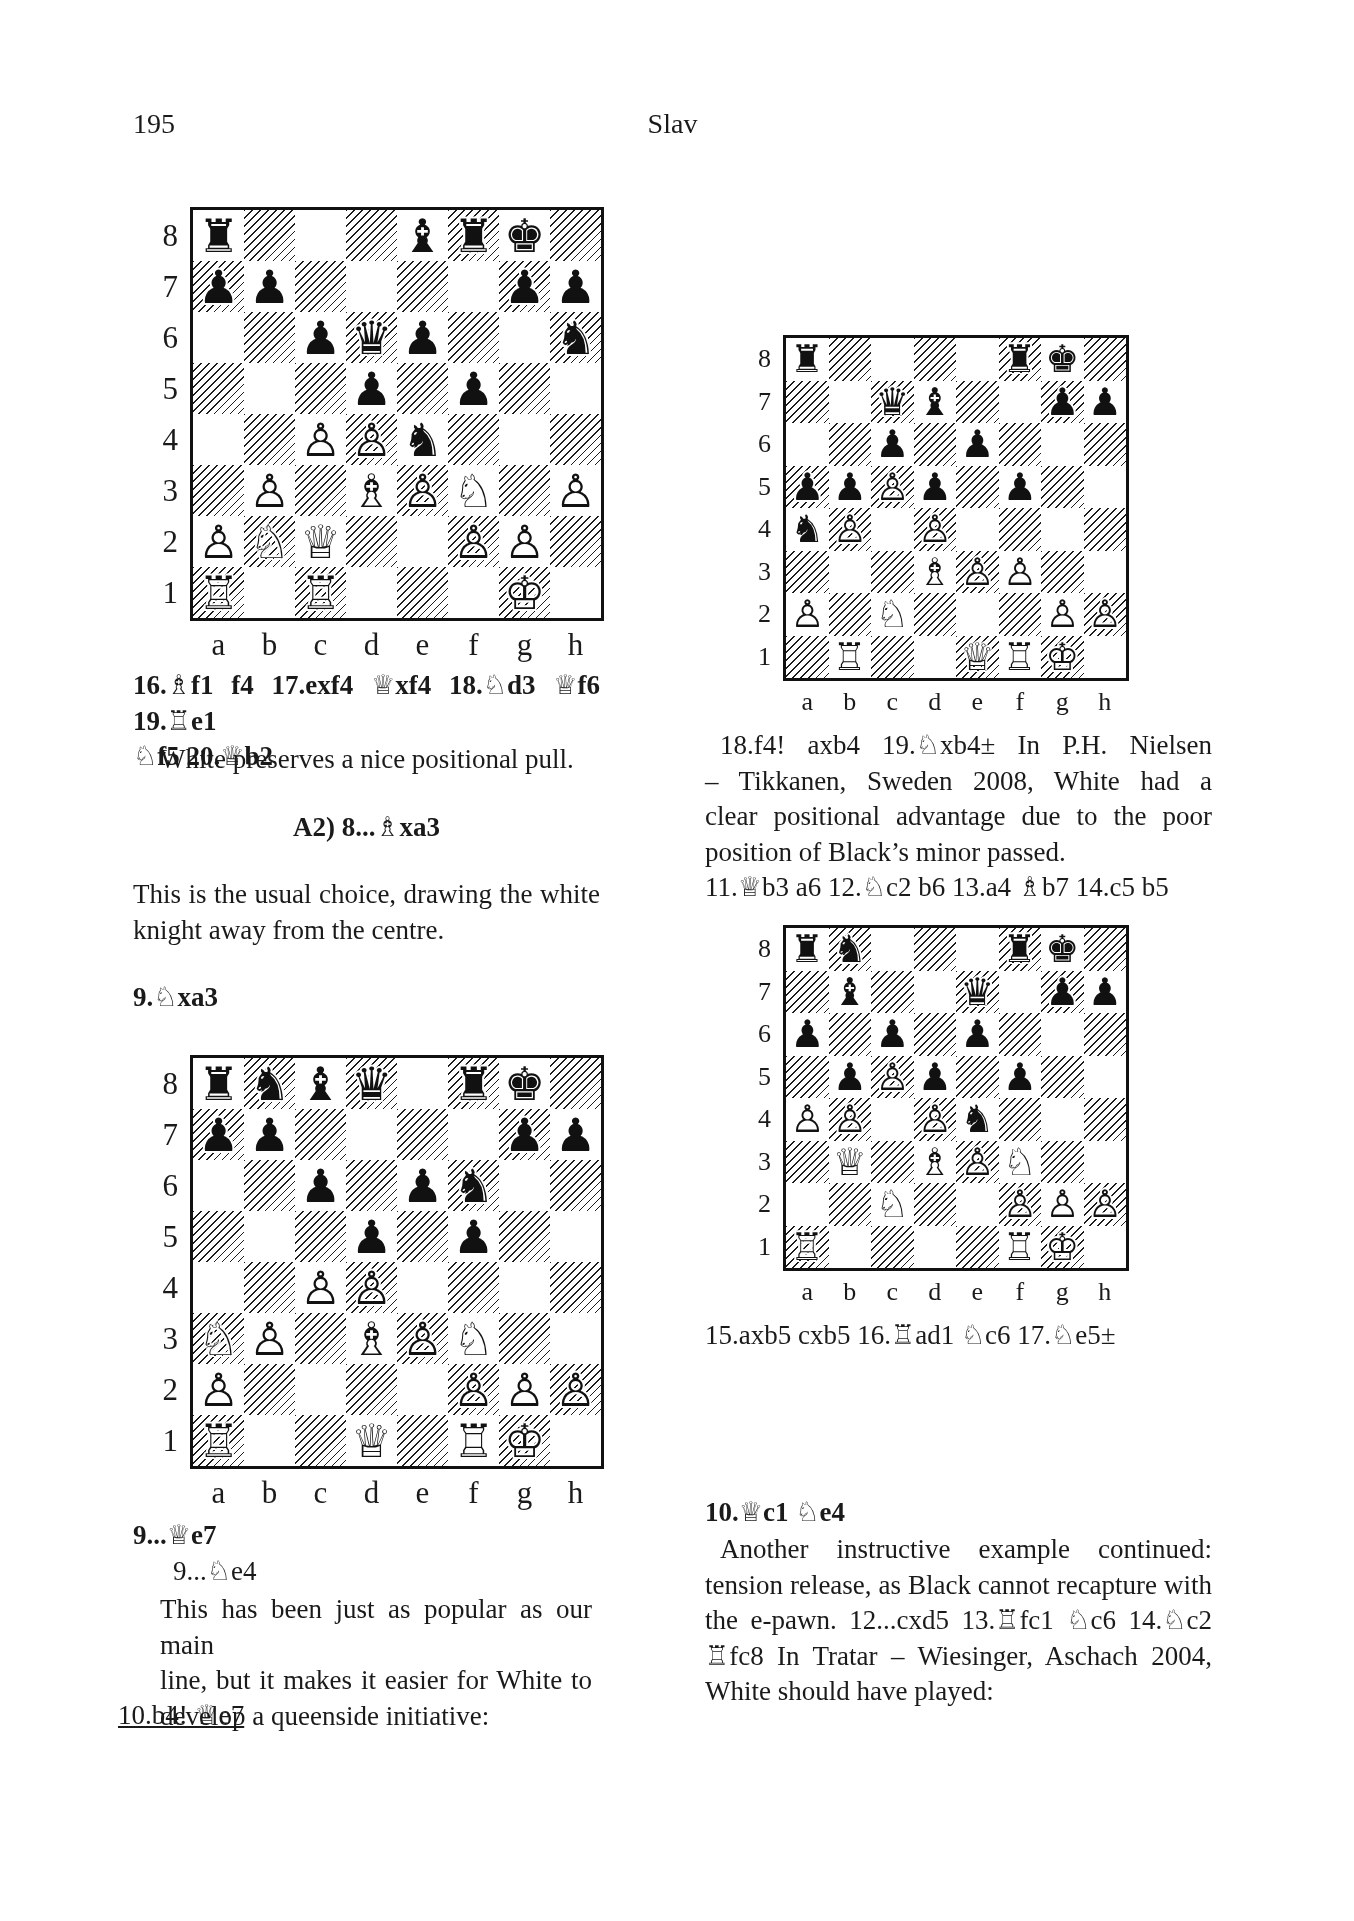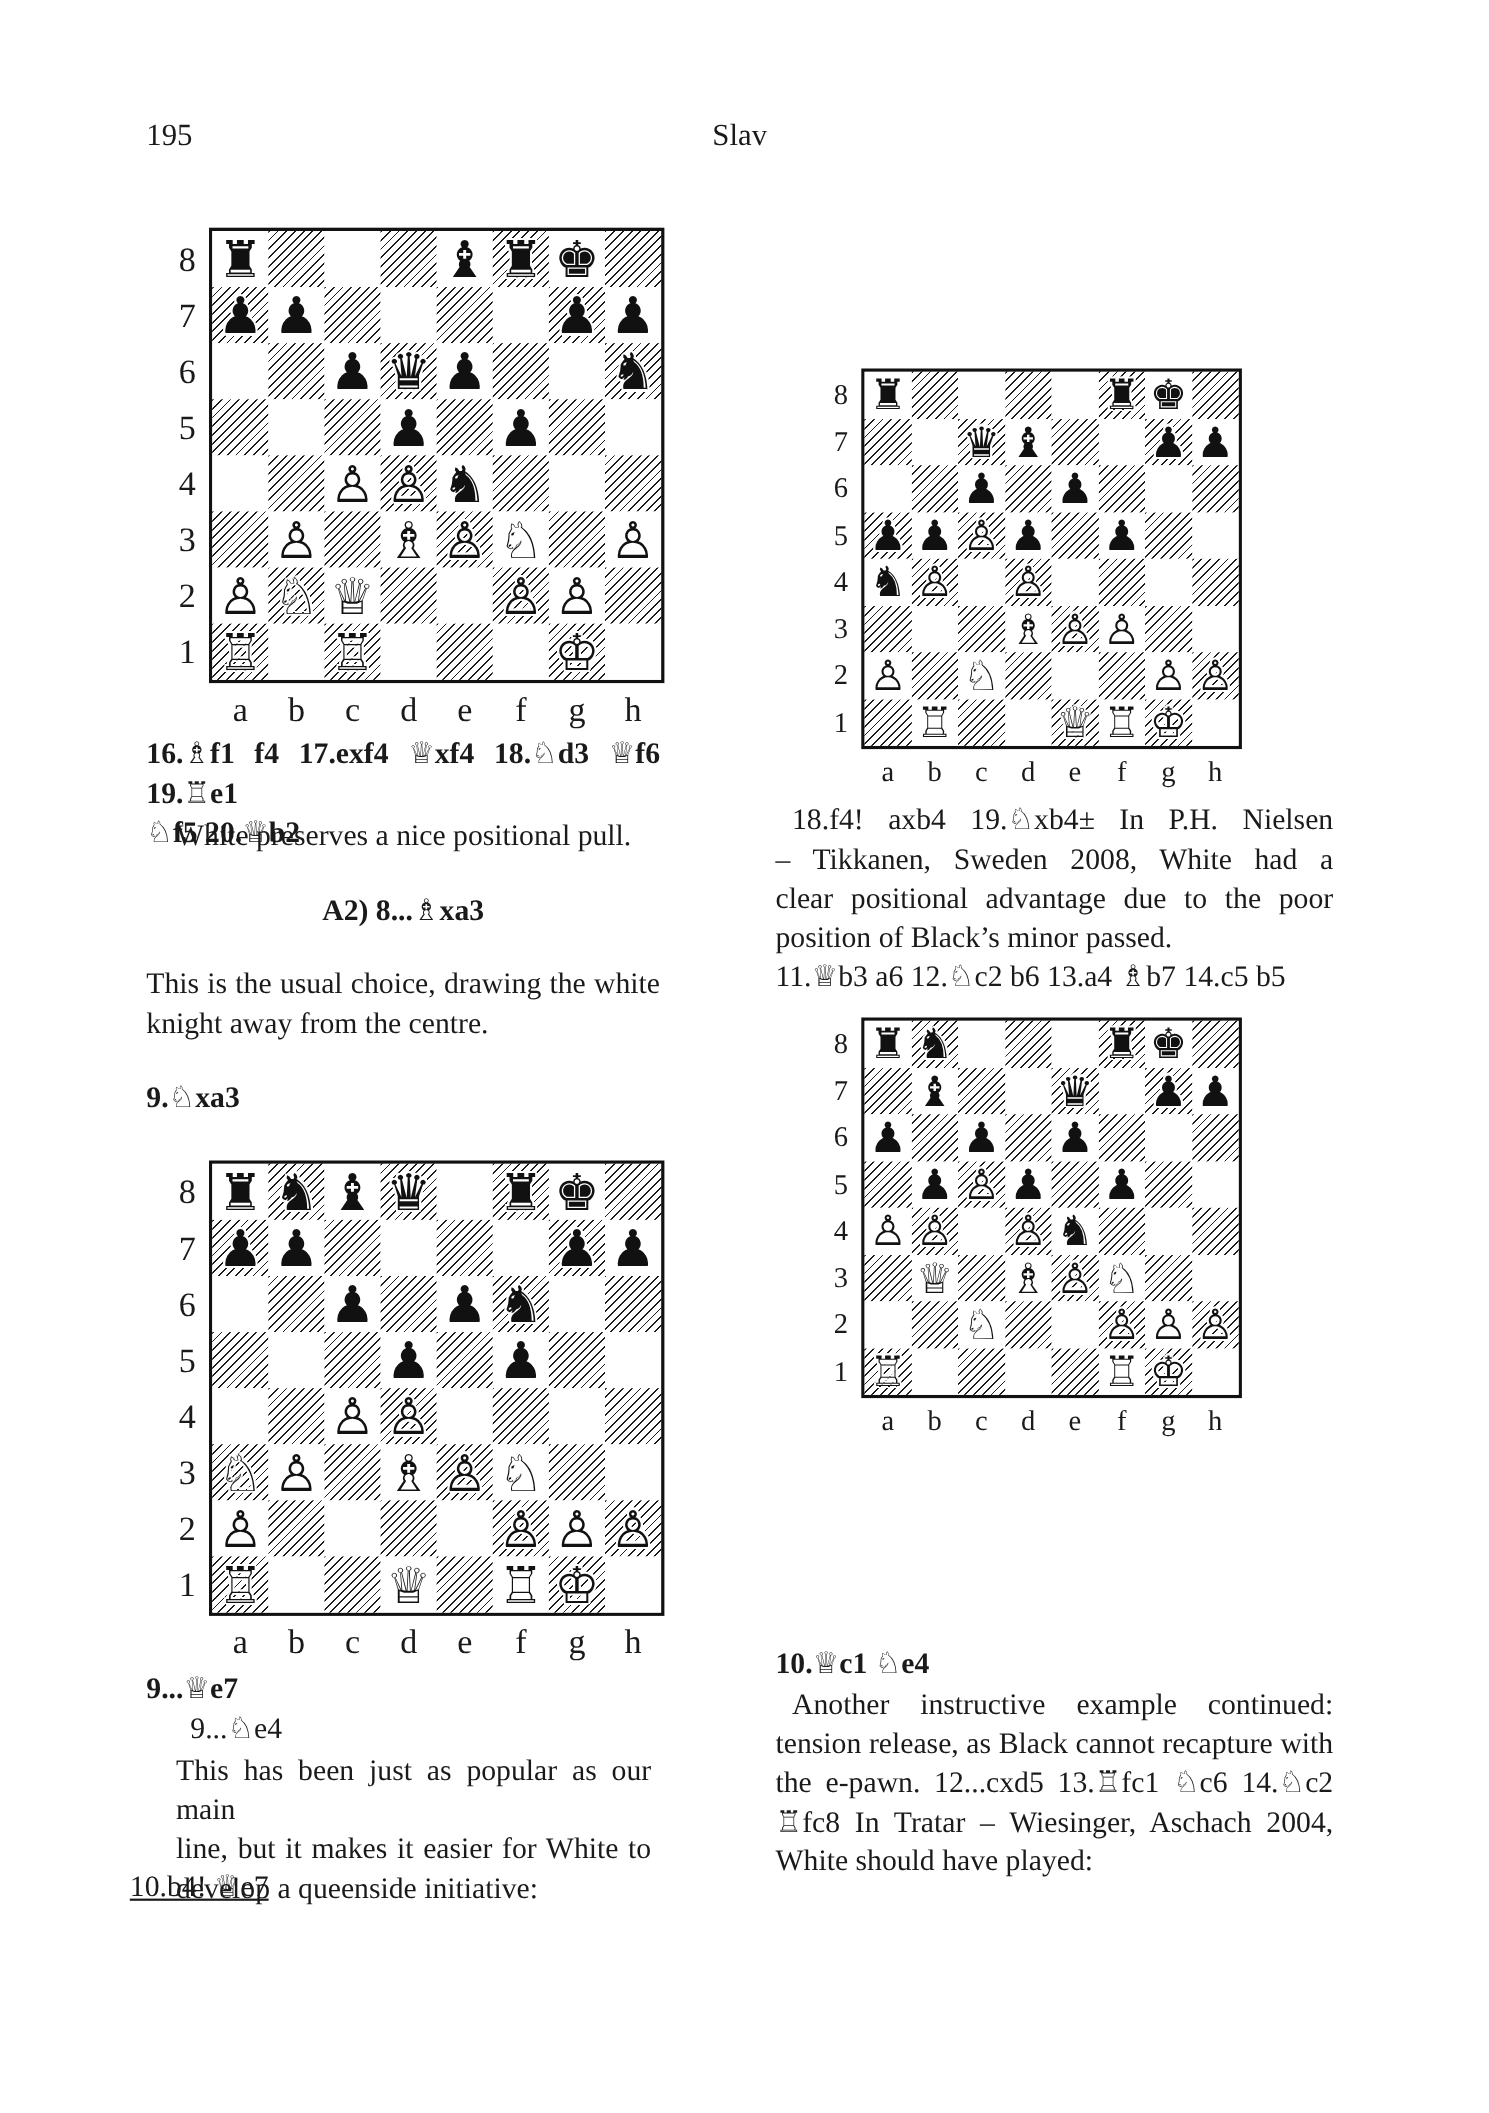--- a/index.html
+++ b/index.html
@@ -650,20 +650,21 @@
       <div class="flabel" style="left: 3px; top: 352px; width: 42.5px; font-size: 26px;">a</div>
       <div class="flabel" style="left: 45.5px; top: 352px; width: 42.5px; font-size: 26px;">b</div>
       <div class="flabel" style="left: 88px; top: 352px; width: 42.5px; font-size: 26px;">c</div>
       <div class="flabel" style="left: 130.5px; top: 352px; width: 42.5px; font-size: 26px;">d</div>
       <div class="flabel" style="left: 173px; top: 352px; width: 42.5px; font-size: 26px;">e</div>
       <div class="flabel" style="left: 215.5px; top: 352px; width: 42.5px; font-size: 26px;">f</div>
       <div class="flabel" style="left: 258px; top: 352px; width: 42.5px; font-size: 26px;">g</div>
       <div class="flabel" style="left: 300.5px; top: 352px; width: 42.5px; font-size: 26px;">h</div>
     </div>
 
+  <div class="tblock" style="left:705px;top:1318px;width:507px;">15.axb5 cxb5 16.♖ad1 ♘c6 17.♘e5±</div>
 
 
   <div class="tblock bold" style="left:705px;top:1495px;width:507px;">10.♕c1 ♘e4</div>
 
   <div class="tblock ind1" style="left:705px;top:1532px;width:507px;">
       <div class="jl" style="padding-left: 15px;">Another instructive example continued:</div>
       <div class="jl">tension release, as Black cannot recapture with</div>
       <div class="jl">the e-pawn. 12...cxd5 13.♖fc1 ♘c6 14.♘c2</div>
       <div class="jl">♖fc8 In Tratar – Wiesinger, Aschach 2004,</div>
       <div>White should have played:</div>

